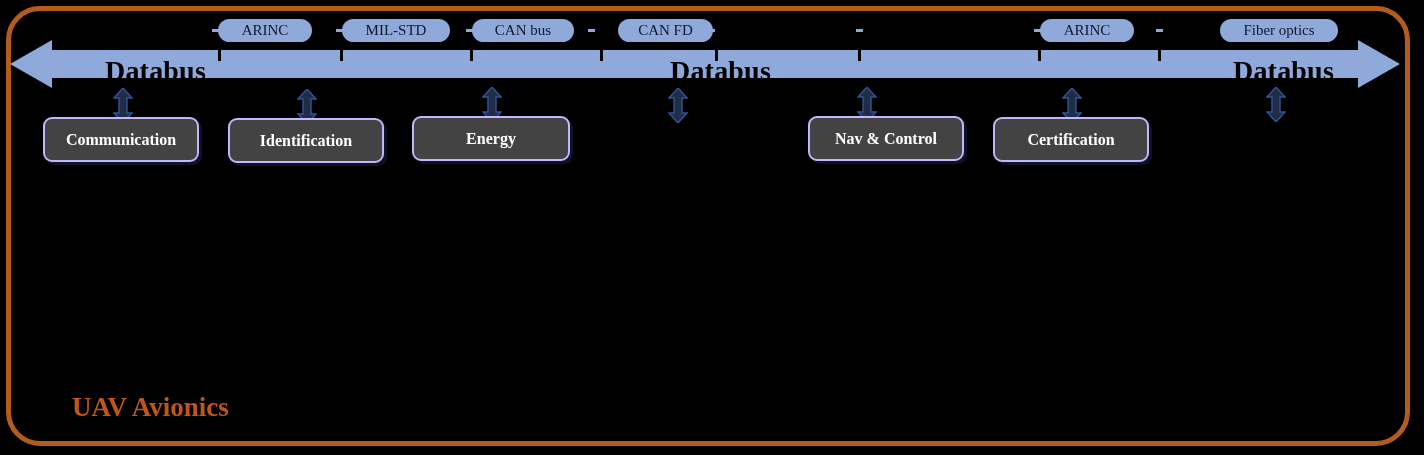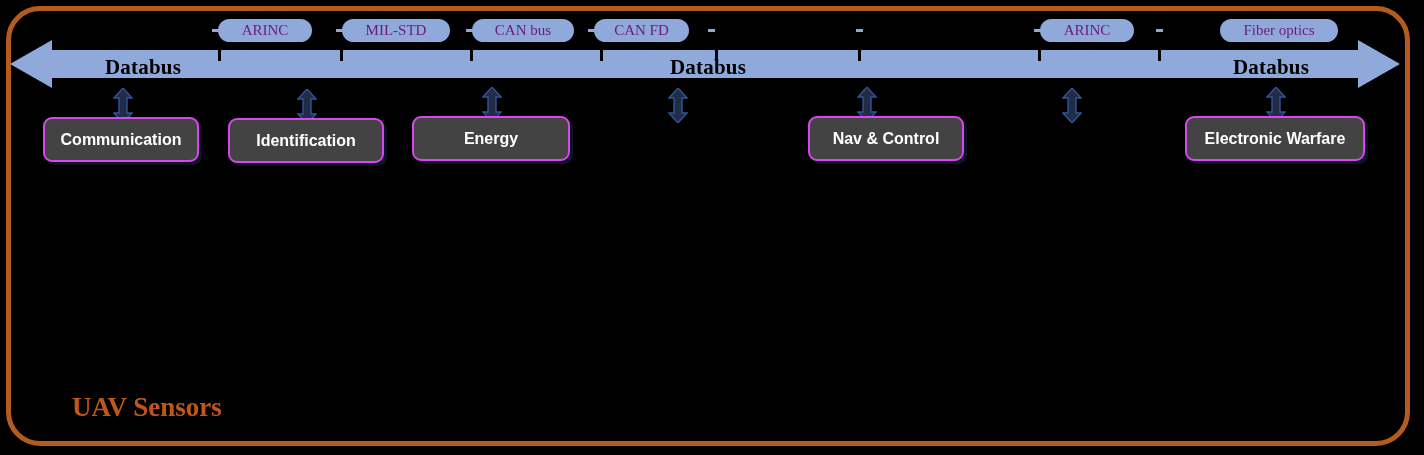--- a/index.html
+++ b/index.html
@@ -35,21 +35,21 @@
     left: 10px;
     top: 38px;
     width: 1390px;
     height: 52px;
   }
   #databus-arrow svg { display: block; }
 
   .bus-label {
     position: absolute;
     top: 55px;
-    font-size: 21px;
+    font-size: 28px;
     font-weight: bold;
     color: #000000;
     letter-spacing: 0.2px;
     white-space: nowrap;
     font-family: "Liberation Serif", "DejaVu Serif", serif;
   }
 
   
   .bus-tick {
     position: absolute;
@@ -62,21 +62,21 @@
   
   .protocol-pill {
     position: absolute;
     top: 19px;
     height: 23px;
     background: #8fa9db;
     border-radius: 13px;
     display: flex;
     align-items: center;
     justify-content: center;
-    color: #701a75;
+    color: #0f172a;
     font-size: 15px;
     white-space: nowrap;
     padding: 0 11px;
     box-sizing: border-box;
     font-family: "Liberation Serif", "DejaVu Serif", serif;
   }
   .pill-stub {
     position: absolute;
     top: 29px;
     width: 7px;
@@ -90,32 +90,32 @@
     width: 20px;
     height: 35px;
   }
   .connector svg { display: block; }
 
   
   .system-box {
     position: absolute;
     height: 45px;
     background: #434343;
-    border: 2px solid #d946ef;
+    border: 2px solid #c4b5fd;
     border-radius: 9px;
     display: flex;
     align-items: center;
     justify-content: center;
     color: #ffffff;
     font-size: 16px;
     font-weight: bold;
     white-space: nowrap;
     box-sizing: border-box;
     box-shadow: 3px 3px 0 rgba(20,34,68,0.55);
-    font-family: Liberation Sans, sans-serif;
+    font-family: Liberation Serif, serif;
   }
 
   
   #uav-caption {
     position: absolute;
     left: 72px;
     top: 392px;
     font-size: 27px;
     font-weight: bold;
     color: #c0561a;
@@ -154,21 +154,21 @@
   <div class="pill-stub" style="left:466px;"></div>
   <div class="pill-stub" style="left:588px;"></div>
   <div class="pill-stub" style="left:708px;"></div>
   <div class="pill-stub" style="left:856px;"></div>
   <div class="pill-stub" style="left:1034px;"></div>
   <div class="pill-stub" style="left:1156px;"></div>
 
   <div class="protocol-pill" style="left:218px;width:94px;">ARINC</div>
   <div class="protocol-pill" style="left:342px;width:108px;">MIL-STD</div>
   <div class="protocol-pill" style="left:472px;width:102px;">CAN bus</div>
-  <div class="protocol-pill" style="left:594px;width:95px;">CAN FD</div>
+  <div class="protocol-pill" style="left:618px;width:95px;">CAN FD</div>
   <div class="protocol-pill" style="left:1040px;width:94px;">ARINC</div>
   <div class="protocol-pill" style="left:1220px;width:118px;">Fiber optics</div>
 
   <div class="connector" style="left:113px;top:88px;">
     <svg width="20" height="35" viewBox="0 0 20 35" xmlns="http://www.w3.org/2000/svg">
       <polygon points="10,0 19,10 14,10 14,25 19,25 10,35 1,25 6,25 6,10 1,10" fill="#1f2d46" stroke="#2f5597" stroke-width="1.4"></polygon>
     </svg>
   </div>
   <div class="connector" style="left:297px;top:89px;">
     <svg width="20" height="35" viewBox="0 0 20 35" xmlns="http://www.w3.org/2000/svg">
@@ -198,17 +198,17 @@
   <div class="connector" style="left:1266px;top:87px;">
     <svg width="20" height="35" viewBox="0 0 20 35" xmlns="http://www.w3.org/2000/svg">
       <polygon points="10,0 19,10 14,10 14,25 19,25 10,35 1,25 6,25 6,10 1,10" fill="#1f2d46" stroke="#2f5597" stroke-width="1.4"></polygon>
     </svg>
   </div>
 
   <div class="system-box" style="left:43px;top:117px;width:156px;">Communication</div>
   <div class="system-box" style="left:228px;top:118px;width:156px;">Identification</div>
   <div class="system-box" style="left:412px;top:116px;width:158px;">Energy</div>
   <div class="system-box" style="left:788px;top:116px;width:156px;margin-left:20px;">Nav &amp; Control</div>
-  <div class="system-box" style="left:1185px;top:116px;width:180px;">Electronic Warfare</div>
-
-  <div id="uav-caption">UAV Sensors</div>
+  <div class="system-box" style="left:993px;top:117px;width:156px;">Certification</div>
+
+  <div id="uav-caption">UAV Avionics</div>
 
 </div>
 
 </body></html>

